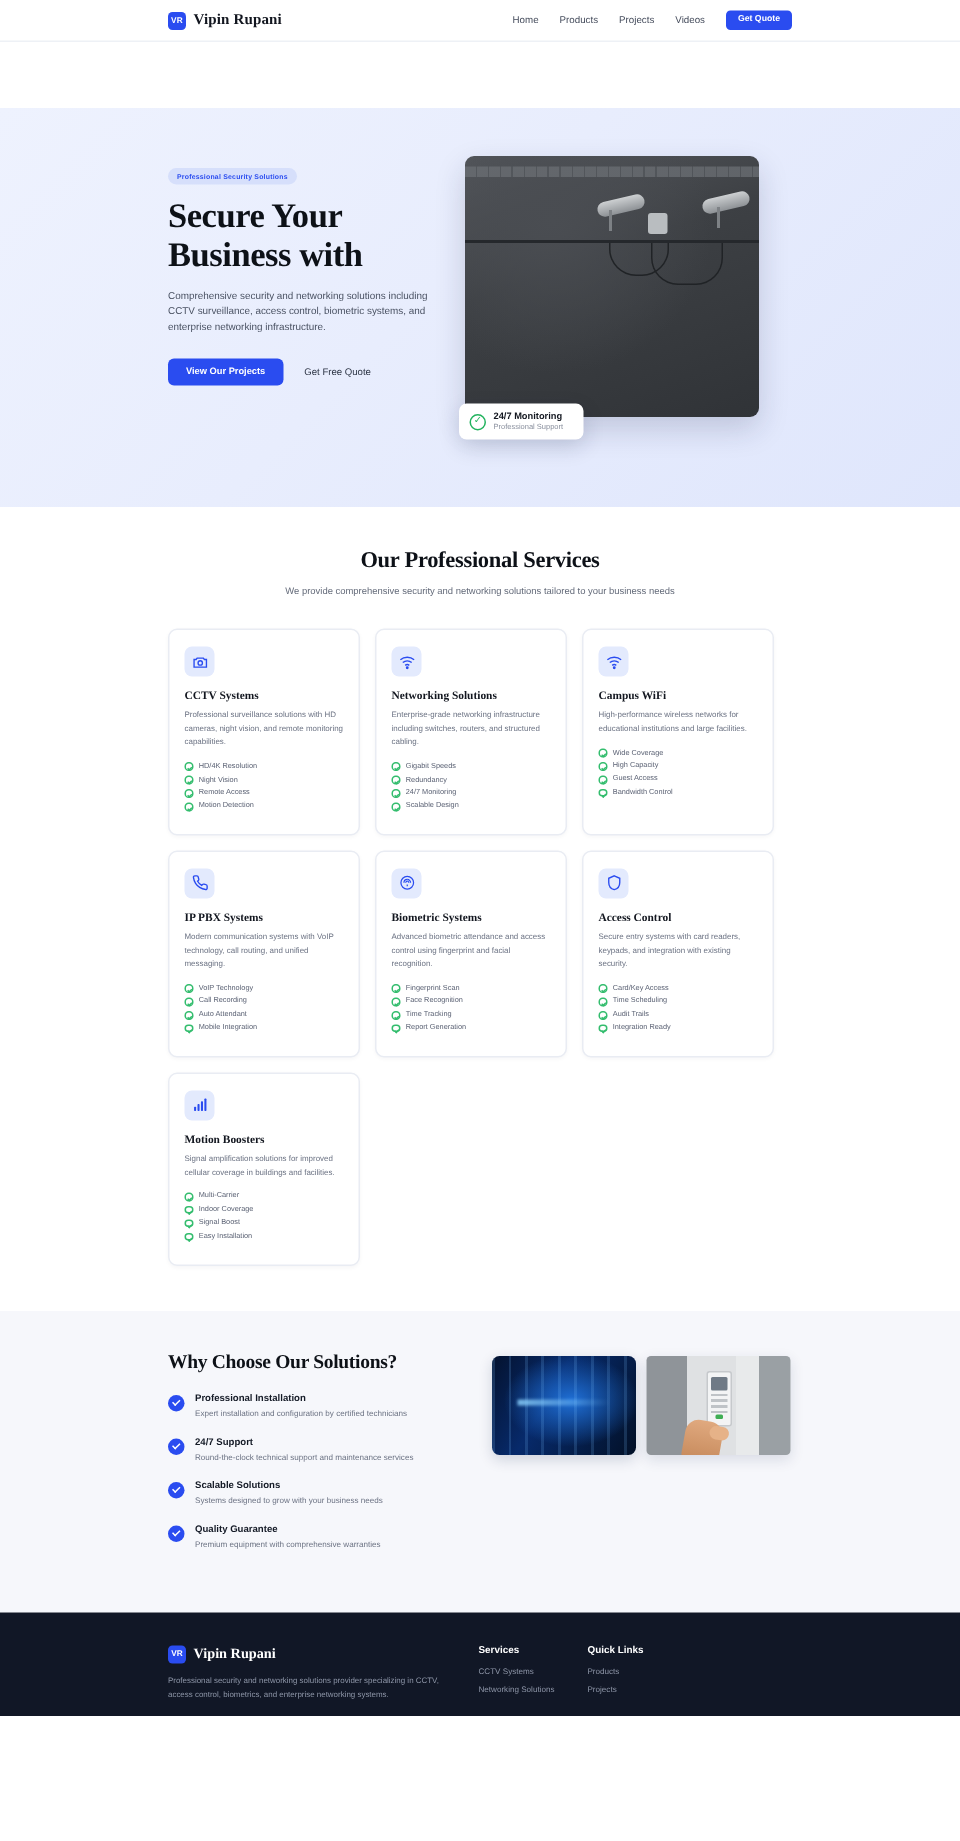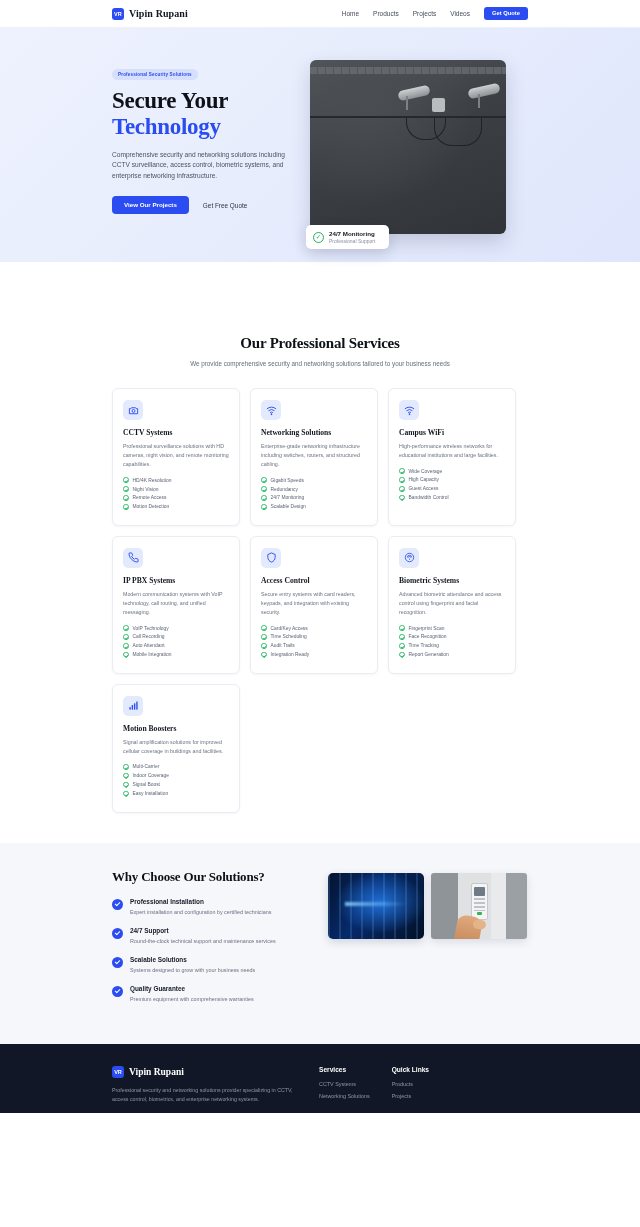--- a/index.html
+++ b/index.html
@@ -38,23 +38,24 @@
   .nav-link { font-size: 6.5px; color: #454c5c; text-decoration: none; }
   .btn-quote {
     background: #2a4cf0; color: #fff; font-size: 5.8px; font-weight: 600;
     padding: 3.5px 8px; border-radius: 3px; border: none; cursor: pointer;
     line-height: 1;
   }
 
   
   .hero {
     background: linear-gradient(135deg,#eef2fe 0%,#e8edfd 45%,#dfe6fc 100%);
-    padding: 32px 112px 28px 112px;
+    padding: 32px 112px 60px 112px;
     display: flex; align-items: flex-start;
     position: relative;
+    margin-top: 44px;
   }
   .hero-left { width: 198px; padding-top: 2px; }
   .badge-pill {
     display: inline-block;
     background: #d6dffb; color: #2a4cf0;
     font-size: 4.6px; font-weight: 700;
     padding: 3px 6px; border-radius: 9px; letter-spacing: .15px;
     margin-bottom: 8px;
   }
   .hero-title {
@@ -109,21 +110,20 @@
   }
   .hc-title { font-size: 6.2px; font-weight: 700; color: #12161f; }
   .hc-sub { font-size: 5px; color: #8a909e; margin-top: 1px; }
 
   
   .services { background: #fff; padding: 28px 112px 30px 112px; }
   .sec-title {
     font-family: "Liberation Serif", serif;
     font-size: 15px; font-weight: 700; text-align: center; color: #0d1117;
     letter-spacing: -.2px;
-    margin-top: 45px;
   }
   .sec-sub {
     margin: 7px auto 0; text-align: center; font-size: 6.3px; color: #646b7a;
     line-height: 1.6; width: 270px;
   }
   .cards { margin-top: 19px; display: flex; flex-wrap: wrap; gap: 10px; }
   .card {
     width: 128px; background: #fff; border: 1px solid #e9ecf3; border-radius: 6px;
     padding: 11px 10px 12px 10px;
     box-shadow: 0 1px 3px rgba(26,34,60,.04);
@@ -259,21 +259,21 @@
       <a class="nav-link" href="#">Videos</a>
       <button class="btn-quote">Get Quote</button>
     </div>
   </div>
 
   <div class="hero">
     <div class="hero-left">
       <div class="badge-pill">Professional Security Solutions</div>
       <h1 class="hero-title">
         <span>Secure Your</span><br>
-        <span class="accent">Technology</span>
+        <span>Business with</span>
       </h1>
       <p class="hero-sub">Comprehensive security and networking solutions including CCTV surveillance, access control, biometric systems, and enterprise networking infrastructure.</p>
       <div class="hero-actions">
         <button class="btn-primary">View Our Projects</button>
         <button class="btn-ghost">Get Free Quote</button>
       </div>
     </div>
 
     <div class="hero-right">
       <div class="hero-photo">
@@ -407,45 +407,20 @@
             <span class="feat-dot"></span>
             <span class="feat-txt">Auto Attendant</span>
           </div>
           <div class="feat">
             <span class="feat-dot"></span>
             <span class="feat-txt">Mobile Integration</span>
           </div>
         </div>
         <div class="card">
           <div class="card-icon">
-            <svg viewBox="0 0 24 24" fill="none" stroke="currentColor" stroke-width="2">
-              <path d="M12 2l8 3.5v6c0 5-3.4 9.3-8 10.5-4.6-1.2-8-5.5-8-10.5v-6z"></path>
-            </svg>
-          </div>
-          <div class="card-title">Access Control</div>
-          <div class="card-desc">Secure entry systems with card readers, keypads, and integration with existing security.</div>
-          <div class="feat">
-            <span class="feat-dot"></span>
-            <span class="feat-txt">Card/Key Access</span>
-          </div>
-          <div class="feat">
-            <span class="feat-dot"></span>
-            <span class="feat-txt">Time Scheduling</span>
-          </div>
-          <div class="feat">
-            <span class="feat-dot"></span>
-            <span class="feat-txt">Audit Trails</span>
-          </div>
-          <div class="feat">
-            <span class="feat-dot"></span>
-            <span class="feat-txt">Integration Ready</span>
-          </div>
-        </div>
-        <div class="card">
-          <div class="card-icon">
             <svg viewBox="0 0 24 24" fill="none" stroke="currentColor" stroke-width="1.8">
               <circle cx="12" cy="12" r="9.2"></circle>
               <path d="M12 7.2a4.8 4.8 0 0 1 4.8 4.8"></path>
               <path d="M12 9.8a2.2 2.2 0 0 1 2.2 2.2"></path>
               <path d="M7.2 12A4.8 4.8 0 0 1 12 7.2"></path>
               <path d="M9.8 12A2.2 2.2 0 0 1 12 9.8"></path>
               <path d="M12 14.4v2.6"></path>
             </svg>
           </div>
           <div class="card-title">Biometric Systems</div>
@@ -458,20 +433,45 @@
             <span class="feat-dot"></span>
             <span class="feat-txt">Face Recognition</span>
           </div>
           <div class="feat">
             <span class="feat-dot"></span>
             <span class="feat-txt">Time Tracking</span>
           </div>
           <div class="feat">
             <span class="feat-dot"></span>
             <span class="feat-txt">Report Generation</span>
+          </div>
+        </div>
+        <div class="card">
+          <div class="card-icon">
+            <svg viewBox="0 0 24 24" fill="none" stroke="currentColor" stroke-width="2">
+              <path d="M12 2l8 3.5v6c0 5-3.4 9.3-8 10.5-4.6-1.2-8-5.5-8-10.5v-6z"></path>
+            </svg>
+          </div>
+          <div class="card-title">Access Control</div>
+          <div class="card-desc">Secure entry systems with card readers, keypads, and integration with existing security.</div>
+          <div class="feat">
+            <span class="feat-dot"></span>
+            <span class="feat-txt">Card/Key Access</span>
+          </div>
+          <div class="feat">
+            <span class="feat-dot"></span>
+            <span class="feat-txt">Time Scheduling</span>
+          </div>
+          <div class="feat">
+            <span class="feat-dot"></span>
+            <span class="feat-txt">Audit Trails</span>
+          </div>
+          <div class="feat">
+            <span class="feat-dot"></span>
+            <span class="feat-txt">Integration Ready</span>
           </div>
         </div>
         <div class="card">
           <div class="card-icon">
             <svg viewBox="0 0 24 24" fill="currentColor">
               <rect x="3" y="15" width="3" height="6" rx="1"></rect>
               <rect x="8" y="11" width="3" height="10" rx="1"></rect>
               <rect x="13" y="7" width="3" height="14" rx="1"></rect>
               <rect x="18" y="3" width="3" height="18" rx="1"></rect>
             </svg>

